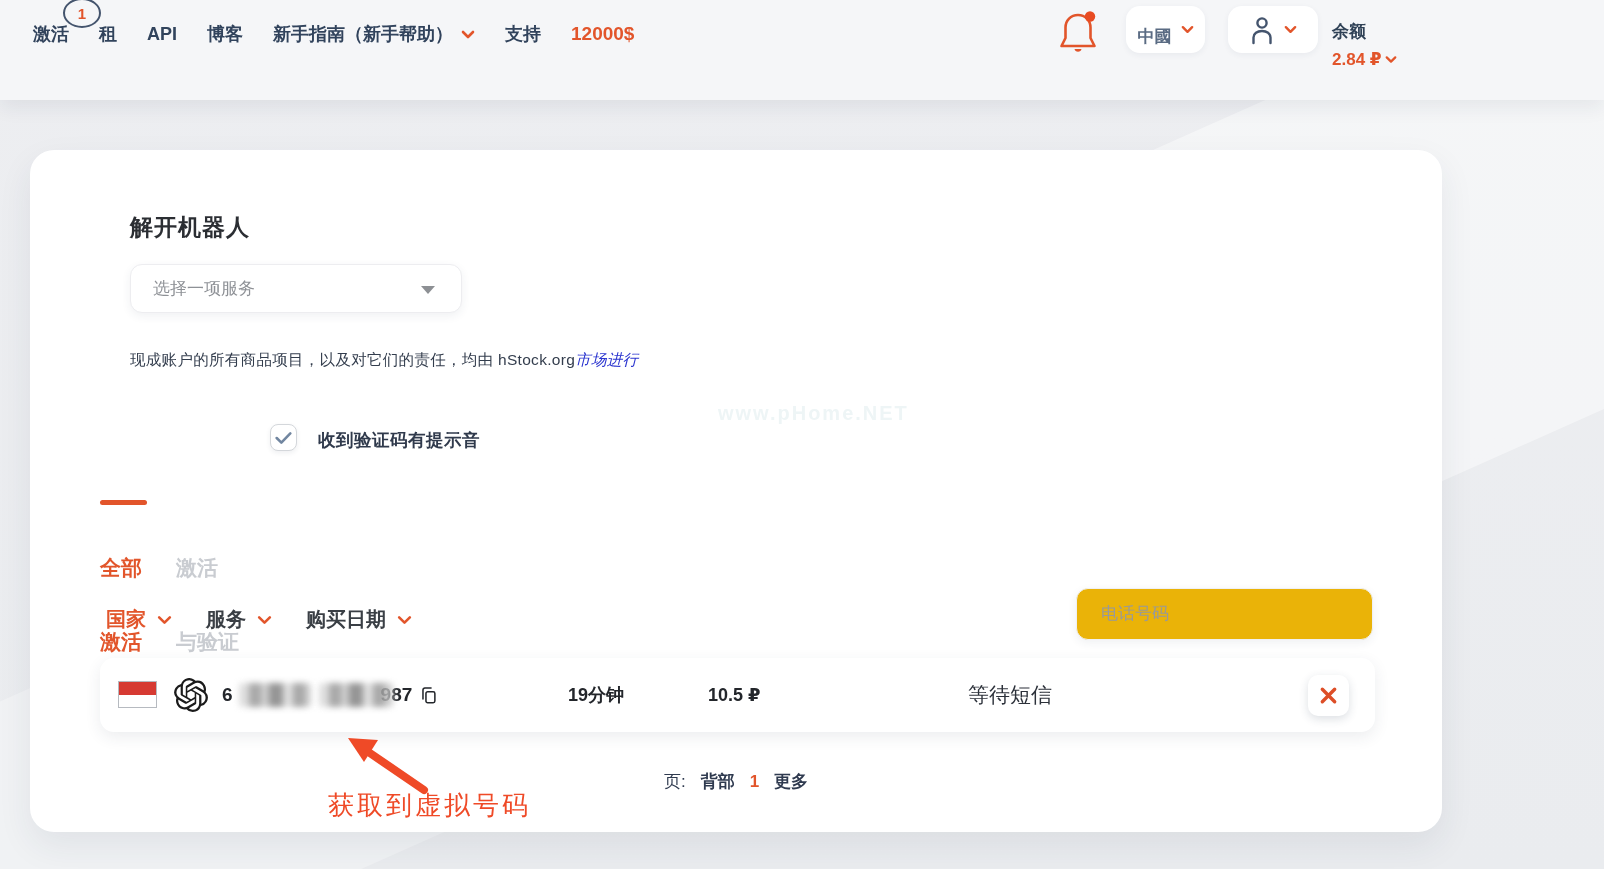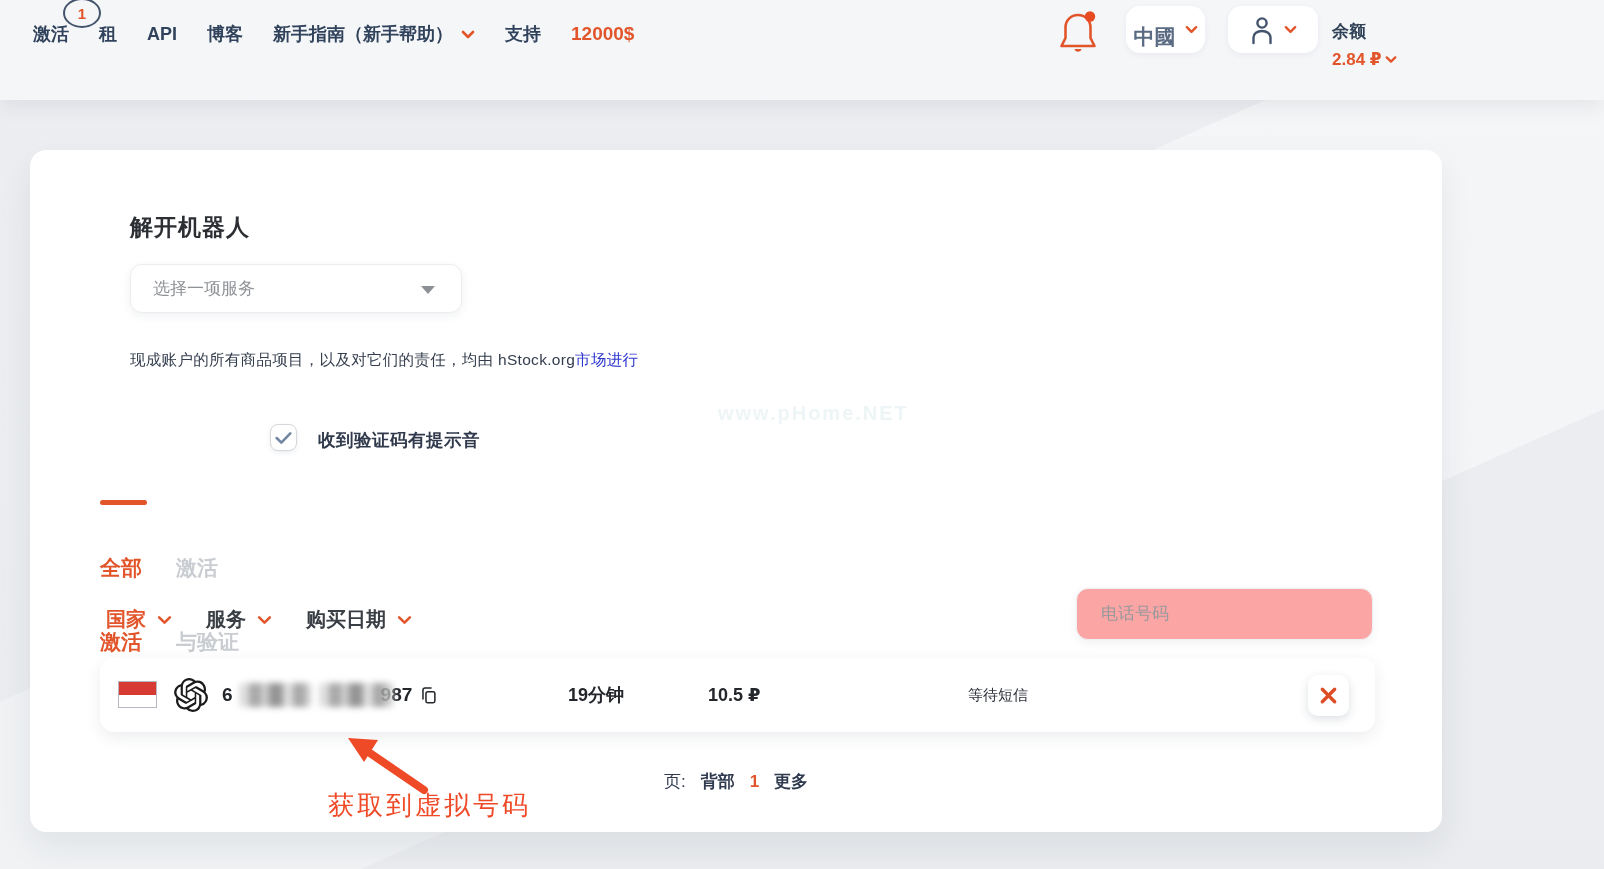--- a/index.html
+++ b/index.html
@@ -15,73 +15,73 @@
   
   .topbar { position:absolute; left:0; top:0; width:1604px; height:100px; background:#f5f6f8; box-shadow:0 8px 18px rgba(35,48,68,0.07); z-index:5; }
   .nav { position:absolute; left:33px; top:22px; display:flex; align-items:center; gap:30px; }
   .nav-item { position:relative; font-size:18px; font-weight:700; color:#31435c; cursor:pointer; white-space:nowrap; display:flex; align-items:center; gap:8px; }
   .nav-item.accent { color:#e2552b; font-size:19px; }
   .nav-badge { position:absolute; left:30px; top:-24px; width:38px; height:30px; border:2px solid #44546d; border-radius:50%; display:flex; align-items:center; justify-content:center; font-size:15px; font-weight:700; color:#e2552b; background:transparent; }
   .chev { display:inline-block; }
   .bell-wrap { position:absolute; left:1056px; top:8px; width:44px; height:46px; cursor:pointer; }
   .pill-box { position:absolute; top:6px; height:47px; background:#ffffff; border-radius:14px; box-shadow:0 2px 6px rgba(40,55,80,0.06); display:flex; align-items:center; justify-content:center; gap:9px; cursor:pointer; }
   .country-box { left:1126px; width:79px; }
-  .country-box .label { font-size:21px; font-weight:600; color:#5a6b83;margin-top:14px; }
+  .country-box .label { font-size:17px; font-weight:600; color:#5a6b83;margin-top:14px; }
   .person-box { left:1228px; width:90px; }
   .balance { position:absolute; left:1332px; top:20px; }
   .balance .b-label { font-size:17px; font-weight:700; color:#2f4156; margin-bottom:6px; }
   .balance .b-row { display:flex; align-items:center; gap:3px; cursor:pointer; }
   .balance .b-value { font-size:17px; font-weight:700; color:#e2552b; }
 
   
-  .card { position:absolute; left:30px; top:150px; width:1412px; height:682px; background:#ffffff; border-radius:16px; box-shadow:0 14px 34px rgba(40,55,80,0.08); z-index:2;padding-left:44px; }
+  .card { position:absolute; left:30px; top:150px; width:1412px; height:682px; background:#ffffff; border-radius:24px; box-shadow:0 14px 34px rgba(40,55,80,0.08); z-index:2;padding-left:44px; }
 
   .card-title { position:absolute; left:100px; top:62px; font-size:23px; font-weight:700; color:#2b2e33; letter-spacing:1px; }
 
   .service-select { position:absolute; left:100px; top:114px; width:332px; height:49px; background:#fff; border:1px solid #ededf0; border-radius:12px; box-shadow:0 3px 10px rgba(40,55,80,0.07); display:flex; align-items:center; cursor:pointer; }
   .service-select .ph { margin-left:22px; font-size:17px; color:#8e9196; }
   .select-caret { position:absolute; right:26px; top:21px; width:0; height:0; border-left:7px solid transparent; border-right:7px solid transparent; border-top:8px solid #8d9094; }
 
   .notice { position:absolute; left:100px; top:200px; font-size:15.5px; color:#333d4d; letter-spacing:0.3px; }
-  .notice a { color:#2b35cf; text-decoration:none; cursor:pointer; }
+  .notice a { color:#2b35cf; text-decoration:none; cursor:pointer;font-style:italic; }
 
   .watermark { position:absolute; left:688px; top:252px; font-size:20px; font-weight:700; color:#eef5f6; letter-spacing:2px; }
 
   .block-btn { position:absolute; left:68px; top:258px; width:150px; height:49px; background:#fff; border:1px solid #e4e6e9; border-radius:12px; box-shadow:0 3px 8px rgba(40,55,80,0.05); display:flex; align-items:center; justify-content:center; gap:9px; cursor:pointer; }
   .block-btn .txt { font-size:16.5px; color:#2a2e34; font-weight:500; }
 
   .checkbox { position:absolute; left:240px; top:274px; width:27px; height:27px; background:#fff; border:1.5px solid #d4d7db; border-radius:8px; box-shadow:0 2px 5px rgba(40,55,80,0.08); display:flex; align-items:center; justify-content:center; cursor:pointer; }
   .sound-label { position:absolute; left:288px; top:278px; font-size:17.5px; font-weight:700; color:#303a4c; letter-spacing:0.5px; }
 
   .tab-marker { position:absolute; left:70px; top:350px; width:47px; height:5px; background:#e2552b; border-radius:3px; }
   .tab { position:absolute; top:362px; font-size:21px; font-weight:700; line-height:37px; cursor:pointer; white-space:pre-line; }
   .tab-all { left:70px; color:#e2552b; }
   .tab-act { left:146px; color:#c9ccd1; }
   .tab .tline { display:block; }
 
   .filters { position:absolute; left:76px; top:456px; display:flex; align-items:center; gap:34px; }
   .filter { display:flex; align-items:center; gap:11px; cursor:pointer; font-size:20px; font-weight:600; color:#3a3f45; }
   .filter.active { color:#e2552b; }
 
-  .phone-input { position:absolute; left:1046px; top:438px; width:297px; height:52px; background:#fca5a5; border:1px solid #f0f1f3; border-radius:12px; box-shadow:0 3px 10px rgba(40,55,80,0.07); font-size:17px; color:#3a3f45; padding-left:24px; outline:none; }
+  .phone-input { position:absolute; left:1046px; top:438px; width:297px; height:52px; background:#eab308; border:1px solid #f0f1f3; border-radius:12px; box-shadow:0 3px 10px rgba(40,55,80,0.07); font-size:17px; color:#3a3f45; padding-left:24px; outline:none; }
   .phone-input::placeholder { color:#97999c; }
 
   .num-row { position:absolute; left:70px; top:508px; width:1275px; height:74px; background:#fff; border-radius:14px; box-shadow:0 5px 16px rgba(40,55,80,0.09); }
   .flag { position:absolute; left:18px; top:23px; width:39px; height:27px; border:1px solid #b6bac0; background:#fff; }
   .flag .half-top { position:absolute; left:0; top:0; width:100%; height:50%; background:#d63a32; }
   .openai { position:absolute; left:74px; top:20px; width:34px; height:34px; }
   .number { position:absolute; left:122px; top:0; height:74px; display:flex; align-items:center; font-size:19px; font-weight:700; color:#23262b; }
   .redact { height:24px; border-radius:4px; background:repeating-linear-gradient(90deg,#d8d8d8 0 10px,#9a9a9a 10px 22px,#c6c6c6 22px 30px,#838383 30px 44px); filter:blur(3px); opacity:0.85; }
   .redact.r1 { width:72px; margin-left:6px; }
   .redact.r2 { width:74px; margin-left:8px; margin-right:-12px; }
   .copy-btn { margin-left:8px; cursor:pointer; display:flex; align-items:center; }
   .cell { position:absolute; top:0; height:74px; display:flex; align-items:center; font-size:18px; color:#23262b; }
   .cell-time { left:468px; font-weight:700; }
   .cell-price { left:608px; font-weight:700; }
-  .cell-status { left:868px; font-size:15px; font-weight:400; color:#2c313a; }
+  .cell-status { left:868px; font-size:21px; font-weight:400; color:#2c313a; }
   .close-btn { position:absolute; left:1208px; top:17px; width:41px; height:41px; background:#fff; border-radius:10px; box-shadow:0 3px 10px rgba(40,55,80,0.16); display:flex; align-items:center; justify-content:center; cursor:pointer; }
 
   .pagination { position:absolute; left:0; top:620px; width:100%; display:flex; justify-content:center; align-items:center; gap:15px; font-size:17px; color:#2f3a4f; }
   .pagination .pg-label { font-weight:500; }
   .pagination .pg-back, .pagination .pg-more { font-weight:700; cursor:pointer; }
   .pagination .pg-current { font-weight:700; color:#e2552b; cursor:pointer; }
 
   .arrow-annot { position:absolute; left:282px; top:570px; }
   .annot-text { position:absolute; left:298px; top:638px; font-size:26px; font-weight:500; color:#ef4a27; letter-spacing:3px; }
 </style>

